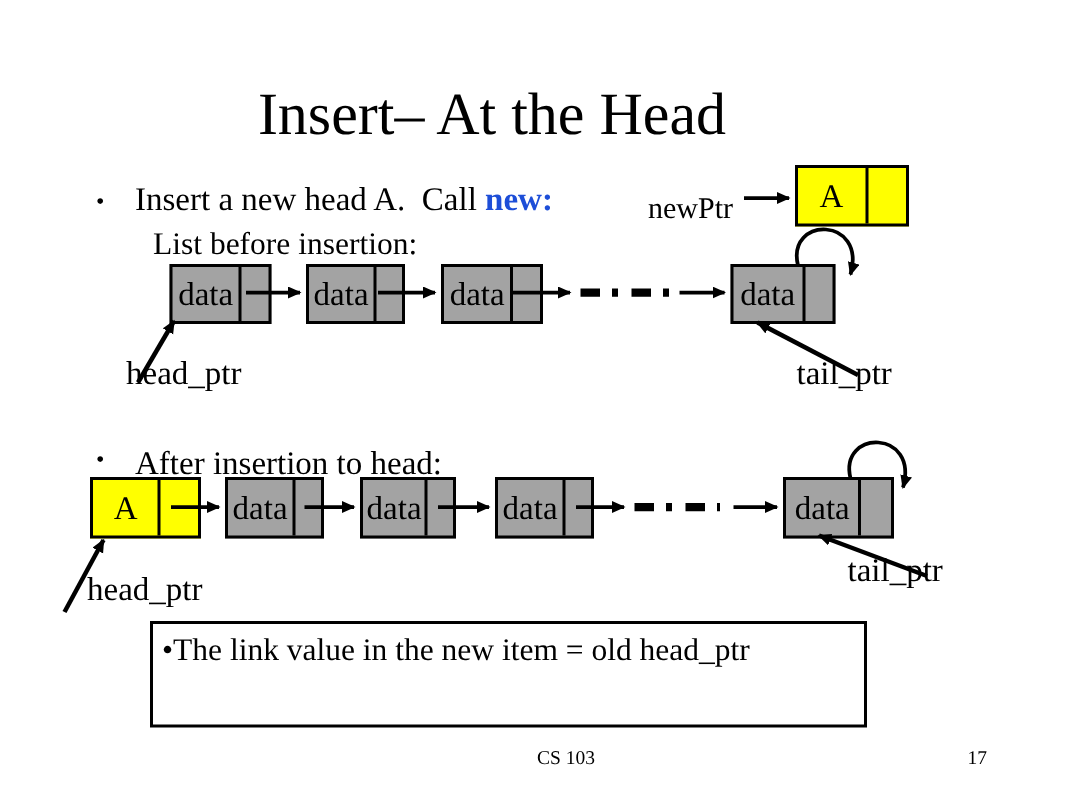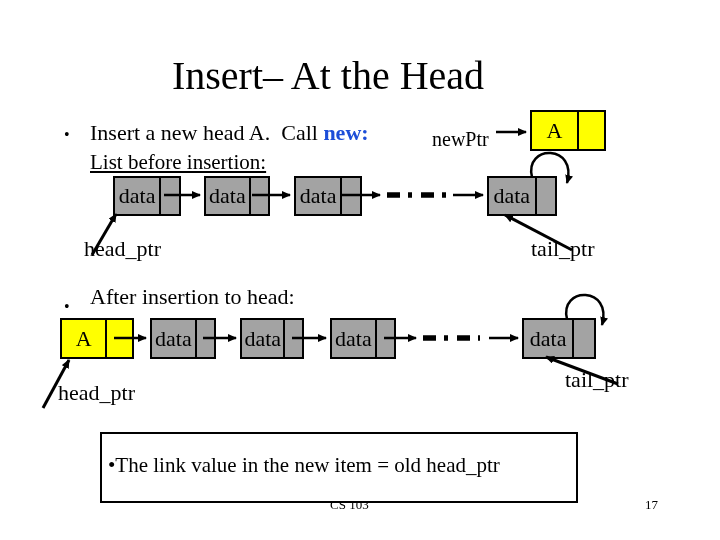--- a/index.html
+++ b/index.html
@@ -8,35 +8,35 @@
     font-family:"Liberation Serif","DejaVu Serif",serif;color:#000;
   }
   .abs{position:absolute;}
   .title{
     left:0;top:52px;width:656px;text-align:center;
     font-size:40px;font-weight:normal;letter-spacing:0px;
   }
   .bullet-dot{font-size:16px;}
   .body-text{font-size:22px;white-space:pre;}
   .keyword{font-weight:bold;color:#1d4ed8;}
-  .caption{font-size:21px;text-decoration:underline;}
+  .caption{font-size:21px;margin-left:12px;}
   .small-label{font-size:22px;}
   .newptr-label{font-size:20px;}
   .node{
     display:flex;height:40px;border:2px solid #000;box-sizing:border-box;
     background:#a3a3a3;
   }
   .node .cell{display:flex;align-items:center;justify-content:center;height:100%;}
   .node .data{flex:1;font-size:22px;}
   .node .ptr{width:31%;border-left:2px solid #000;box-sizing:border-box;}
   .node.newnode{background:#FFFF00;height:41px;}
   .node.newnode .ptr{width:38%;}
   .notebox{
-    left:100px;top:432px;width:478px;height:71px;border:2px solid #000;box-sizing:border-box;
-    padding:15px 4px 0 6px;
+    left:100px;top:414px;width:478px;height:71px;border:2px solid #000;box-sizing:border-box;
+    padding:1px 4px 0 6px;
   }
   .noteline{font-size:21px;line-height:33px;white-space:pre;}
   .footer{font-size:13px;}
   svg.overlay{position:absolute;left:0;top:0;width:720px;height:540px;pointer-events:none;}
 </style>
 </head>
 <body>
 
 <div class="slide">
 
@@ -67,21 +67,21 @@
   </div>
   <div class="abs node" style="left:487px;top:176px;width:70px;">
     <span class="cell data">data</span>
     <span class="cell ptr"></span>
   </div>
 
   <div class="abs small-label" style="left:84px;top:236px;">head_ptr</div>
   <div class="abs small-label" style="left:531px;top:236px;">tail_ptr</div>
 
   <div class="abs bullet-dot" style="left:64px;top:298px;">•</div>
-  <div class="abs body-text" style="left:90px;top:284px;">After insertion to head:</div>
+  <div class="abs body-text" style="left:90px;top:296px;">After insertion to head:</div>
 
   <div class="abs node newnode" style="left:60px;top:318px;width:74px;">
     <span class="cell data">A</span>
     <span class="cell ptr"></span>
   </div>
   <div class="abs node" style="left:150px;top:318px;width:66px;height:41px;">
     <span class="cell data">data</span>
     <span class="cell ptr"></span>
   </div>
   <div class="abs node" style="left:240px;top:318px;width:64px;height:41px;">
@@ -97,21 +97,21 @@
     <span class="cell ptr"></span>
   </div>
 
   <div class="abs small-label" style="left:58px;top:380px;">head_ptr</div>
   <div class="abs small-label" style="left:565px;top:367px;">tail_ptr</div>
 
   <div class="abs notebox">
     <div class="noteline">•The link value in the new item = old head_ptr</div>
   </div>
 
-  <div class="abs footer" style="left:330px;top:497px;">CS 103</div>
+  <div class="abs footer" style="left:358px;top:497px;">CS 103</div>
   <div class="abs footer" style="left:645px;top:497px;">17</div>
 
   <svg class="overlay" viewBox="0 0 720 540" xmlns="http://www.w3.org/2000/svg">
     <defs>
       <marker id="ah" markerWidth="10" markerHeight="9" refX="8" refY="4" orient="auto" markerUnits="userSpaceOnUse">
         <path d="M0,0 L9,4 L0,8 Z" fill="#000"></path>
       </marker>
     </defs>
 
     <line x1="496" y1="132" x2="526" y2="132" stroke="#000" stroke-width="2.5" marker-end="url(#ah)"></line>

